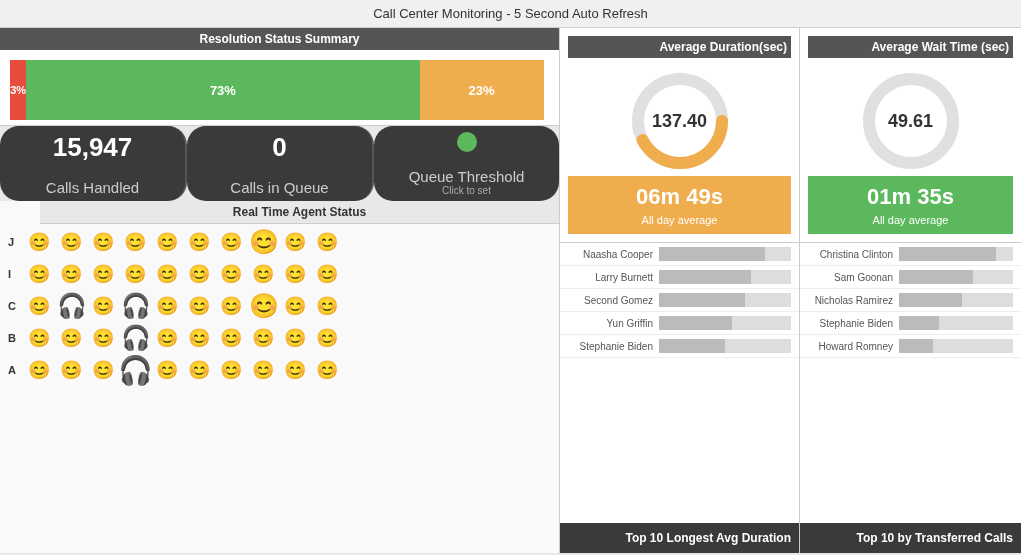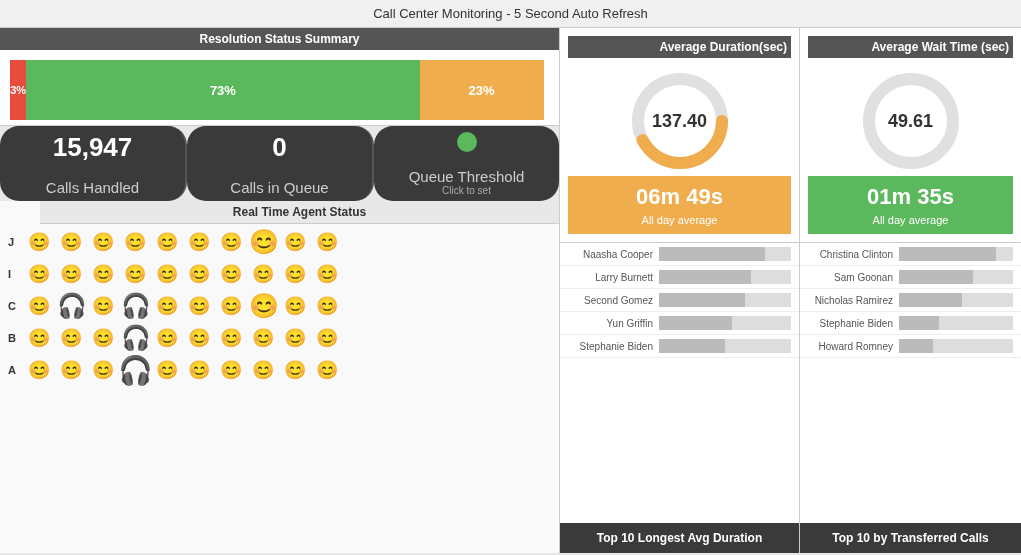--- a/index.html
+++ b/index.html
@@ -317,21 +317,21 @@
     }
 
     .lb-bar {
       height: 100%;
       background: #bbb;
     }
 
     .lb-btn {
       background: #3a3a3a;
       color: #fff;
-      text-align: center;
+      text-align: right;
       padding: 8px;
       font-size: 12px;
       font-weight: bold;
       cursor: pointer;
     }
 
     
     .right-panel {
       width: 221px;
       display: flex;

